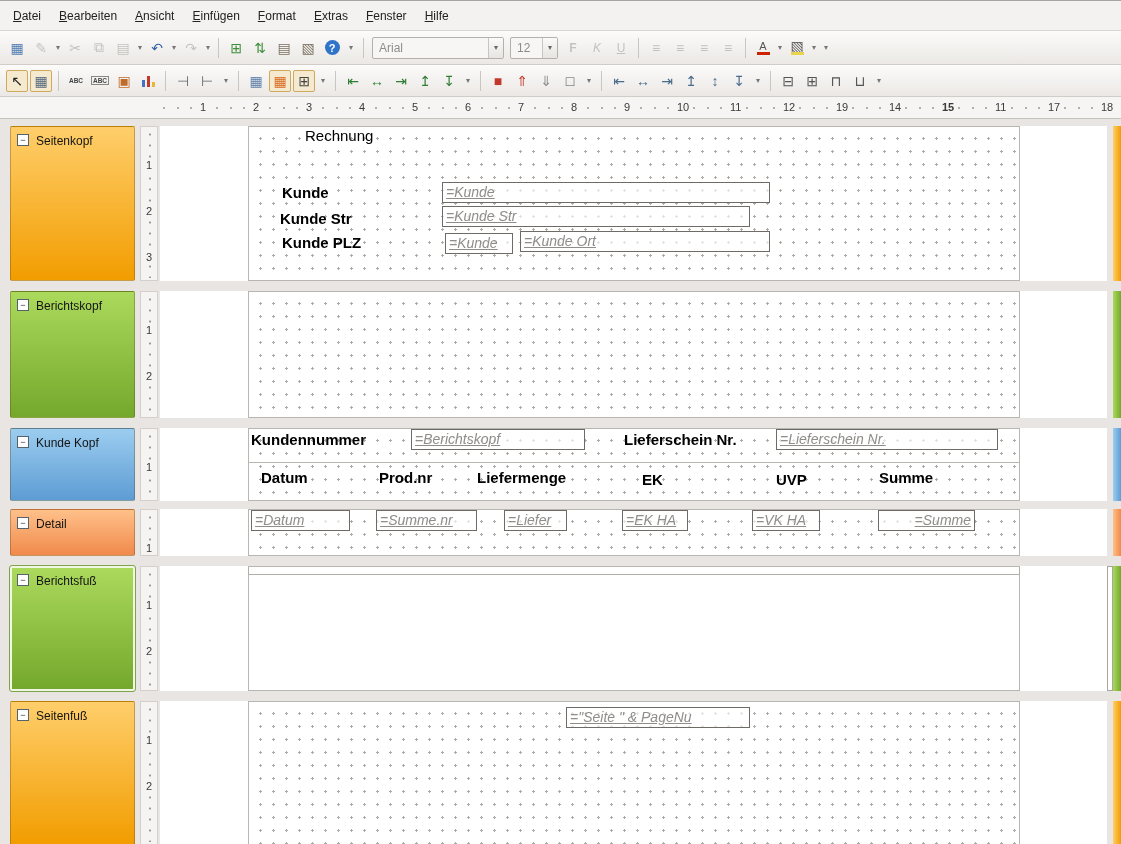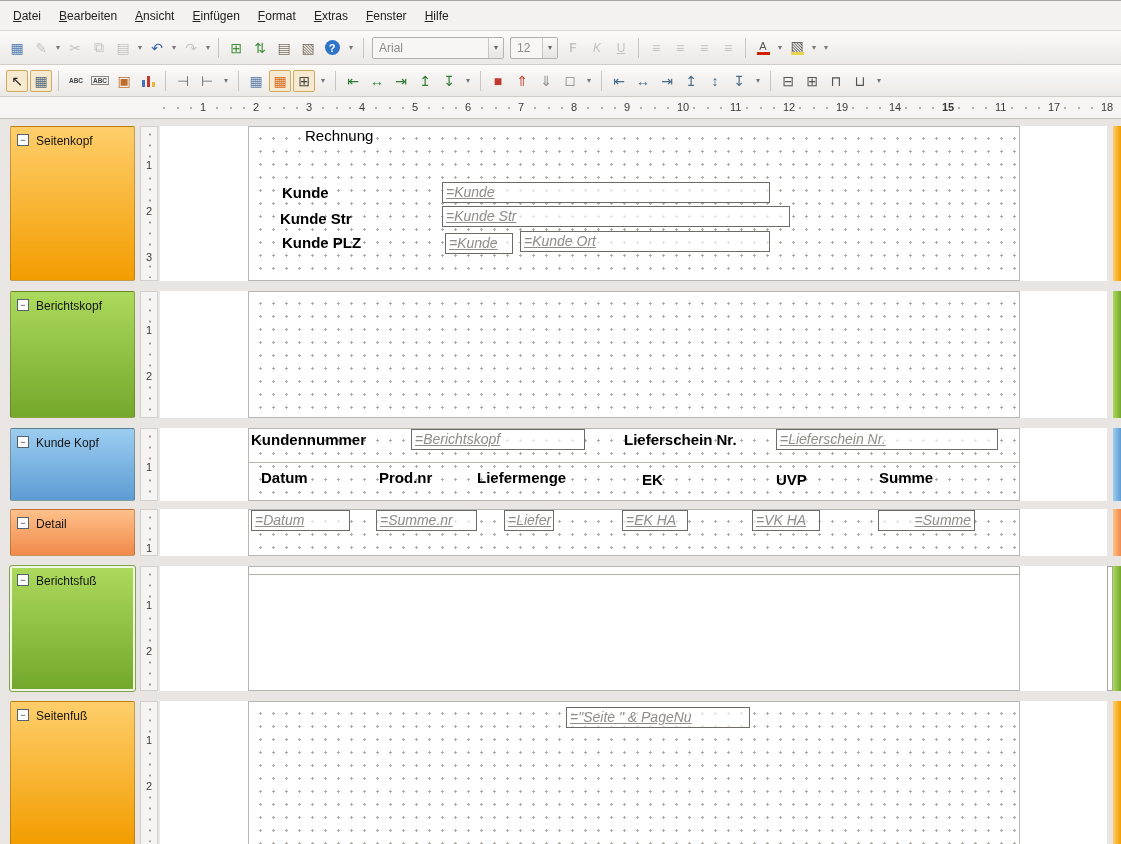--- a/index.html
+++ b/index.html
@@ -378,21 +378,21 @@
           <span class="vmark" data-name="vruler-mark" style="top: 78px;">2</span>
           <span class="vmark" data-name="vruler-mark" style="top: 124px;">3</span>
         </div>
       <div class="band" data-name="band-seitenkopf">
         <div class="page dots" data-name="page-area-seitenkopf">
           <div class="rpt-title" style="left:56px;top:0" data-name="report-title-label">Rechnung</div>
           <div class="lbl" style="left:33px;top:57px" data-name="kunde-label">Kunde</div>
           <div class="lbl" style="left:31px;top:83px" data-name="kunde-str-label">Kunde Str</div>
           <div class="lbl" style="left:33px;top:107px" data-name="kunde-plz-label">Kunde PLZ</div>
           <div class="field" style="left:193px;top:55px;width:328px" data-name="kunde-field">=Kunde</div>
-          <div class="field" style="left:193px;top:79px;width:348px" data-name="kunde-str-field">=Kunde Str</div>
+          <div class="field" style="left:193px;top:79px;width:308px" data-name="kunde-str-field">=Kunde Str</div>
           <div class="field" style="left:196px;top:106px;width:68px" data-name="kunde-plz-field">=Kunde</div>
           <div class="field" style="left:271px;top:104px;width:250px" data-name="kunde-ort-field">=Kunde Ort</div>
         </div>
       </div>
       <div class="edge" data-name="row-edge-spacer"></div>
       <div class="strip" data-name="section-color-strip" style="background: linear-gradient(90deg, rgb(255, 206, 107), rgb(242, 157, 0));"></div>
     </div>
 
     <div class="row" style="height:127px;margin-bottom:10px" data-name="section-row-berichtskopf">
       <div class="sec-header" data-name="section-header-berichtskopf" style="background: linear-gradient(rgb(171, 217, 92), rgb(116, 168, 44));">
@@ -442,21 +442,21 @@
         <span class="sec-collapse" data-name="collapse-icon">−</span>
         <span class="sec-label" data-name="section-label">Detail</span>
       </div>
       <div class="vruler" data-name="vertical-ruler-detail">
           <span class="vmark" data-name="vruler-mark" style="top: 32px;">1</span>
         </div>
       <div class="band" data-name="band-detail">
         <div class="page dots" data-name="page-area-detail">
           <div class="field" style="left:2px;top:0;width:99px" data-name="datum-field">=Datum</div>
           <div class="field" style="left:127px;top:0;width:101px" data-name="prodnr-field">=Summe.nr</div>
-          <div class="field" style="left:255px;top:0;width:50px" data-name="liefermenge-field">=Liefer</div>
+          <div class="field" style="left:255px;top:0;width:63px" data-name="liefermenge-field">=Liefer</div>
           <div class="field" style="left:373px;top:0;width:66px" data-name="ek-field">=EK HA</div>
           <div class="field" style="left:503px;top:0;width:68px" data-name="vk-field">=VK HA</div>
           <div class="field" style="left:629px;top:0;width:97px;text-align:right" data-name="summe-field">=Summe</div>
         </div>
       </div>
       <div class="edge" data-name="row-edge-spacer"></div>
       <div class="strip" data-name="section-color-strip" style="background: linear-gradient(90deg, rgb(255, 192, 138), rgb(240, 138, 75));"></div>
     </div>
 
     <div class="row" style="height:125px;margin-bottom:10px" data-name="section-row-berichtsfuss">

